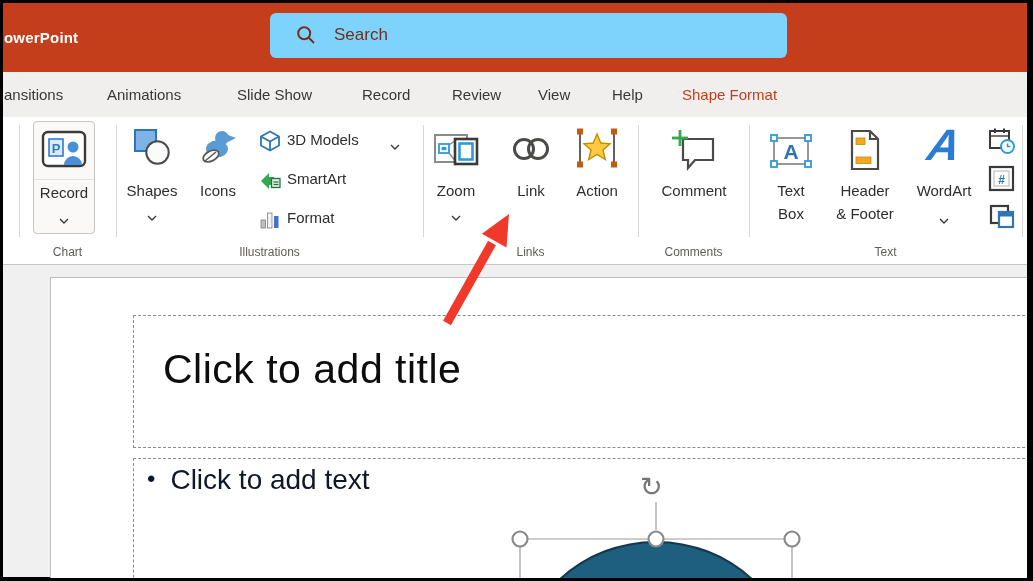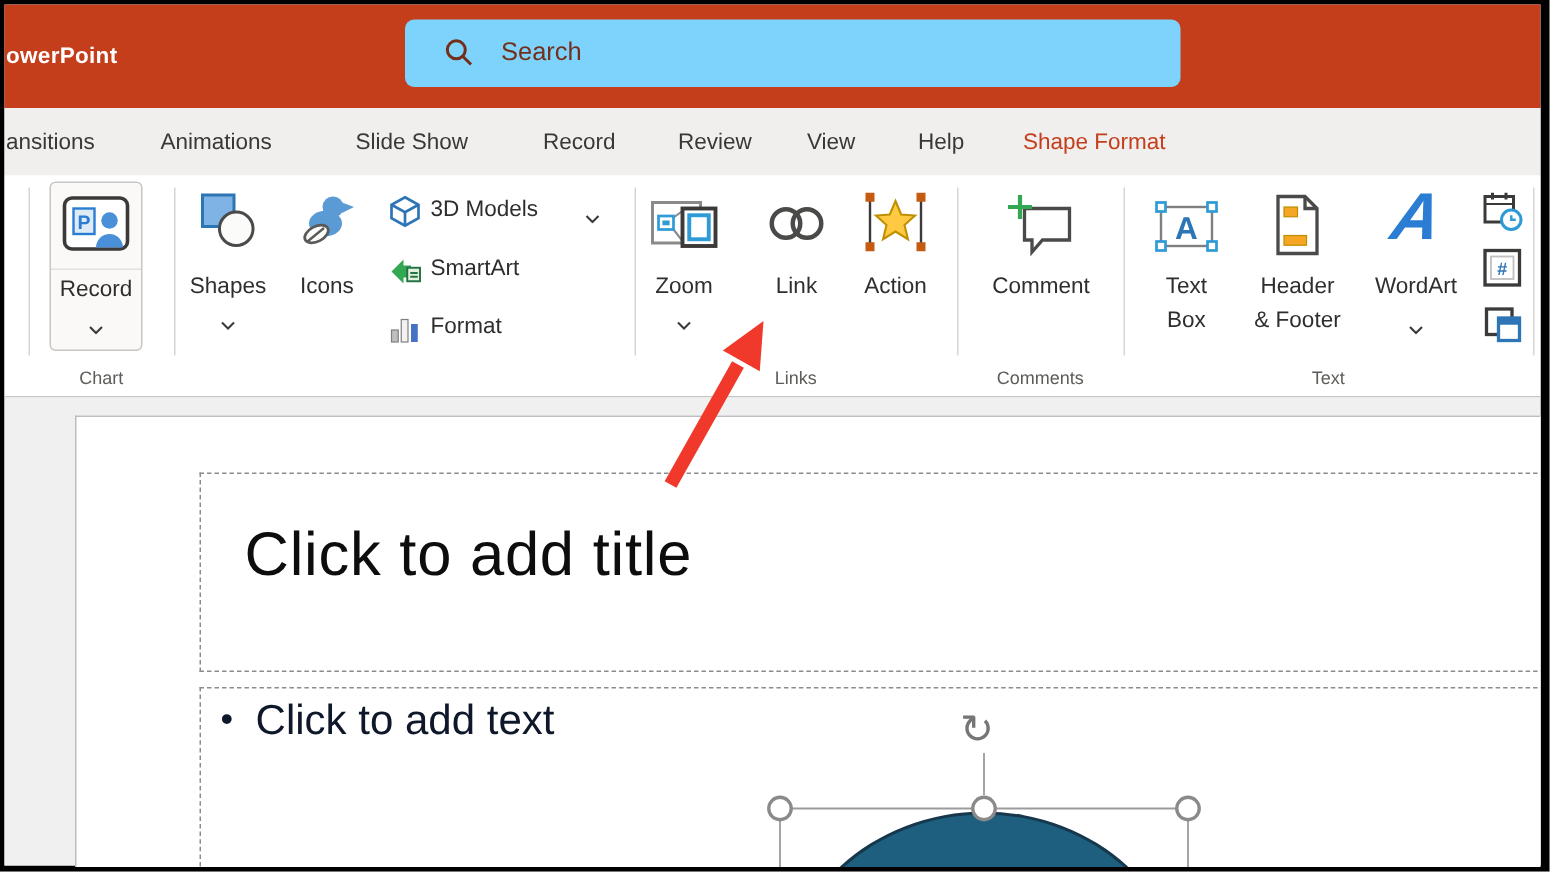--- a/index.html
+++ b/index.html
@@ -164,20 +164,21 @@
     <div class="a rowbtn" style="left:252px;top:87px;width:110px">
       <span class="a rowicon">
         <svg width="22" height="22" viewBox="0 0 22 22">
           <rect x="2" y="12" width="4.5" height="8" fill="#BFBFBF" stroke="#7F7F7F" stroke-width="0.8"></rect>
           <rect x="8.5" y="5" width="4.5" height="15" fill="#F2F2F2" stroke="#7F7F7F" stroke-width="0.8"></rect>
           <rect x="15" y="8" width="4.5" height="12" fill="#4472C4"></rect>
         </svg>
       </span>
       <span class="a rowlabel">Format</span>
     </div>
+    <div class="a grouplabel" style="left:113px;width:307px">Illustrations</div>
 
     <div class="a rbtn" style="left:425px;top:4px;width:56px;height:110px">
       <span class="a icon" style="top:9px">
         <svg width="46" height="38" viewBox="0 0 46 38">
           <rect x="2" y="5" width="32" height="27" fill="#fff" stroke="#8A8A8A" stroke-width="2"></rect>
           <line x1="16" y1="15" x2="23" y2="10" stroke="#8A8A8A" stroke-width="1.4"></line>
           <line x1="16" y1="23" x2="23" y2="32" stroke="#8A8A8A" stroke-width="1.4"></line>
           <rect x="6" y="14" width="10" height="9" fill="#fff" stroke="#2E9BD6" stroke-width="1.8"></rect>
           <rect x="8.6" y="17" width="4.8" height="3.2" fill="#2E9BD6"></rect>
           <rect x="22" y="9" width="22" height="25" fill="#fff" stroke="#3B3A39" stroke-width="2.6"></rect>

